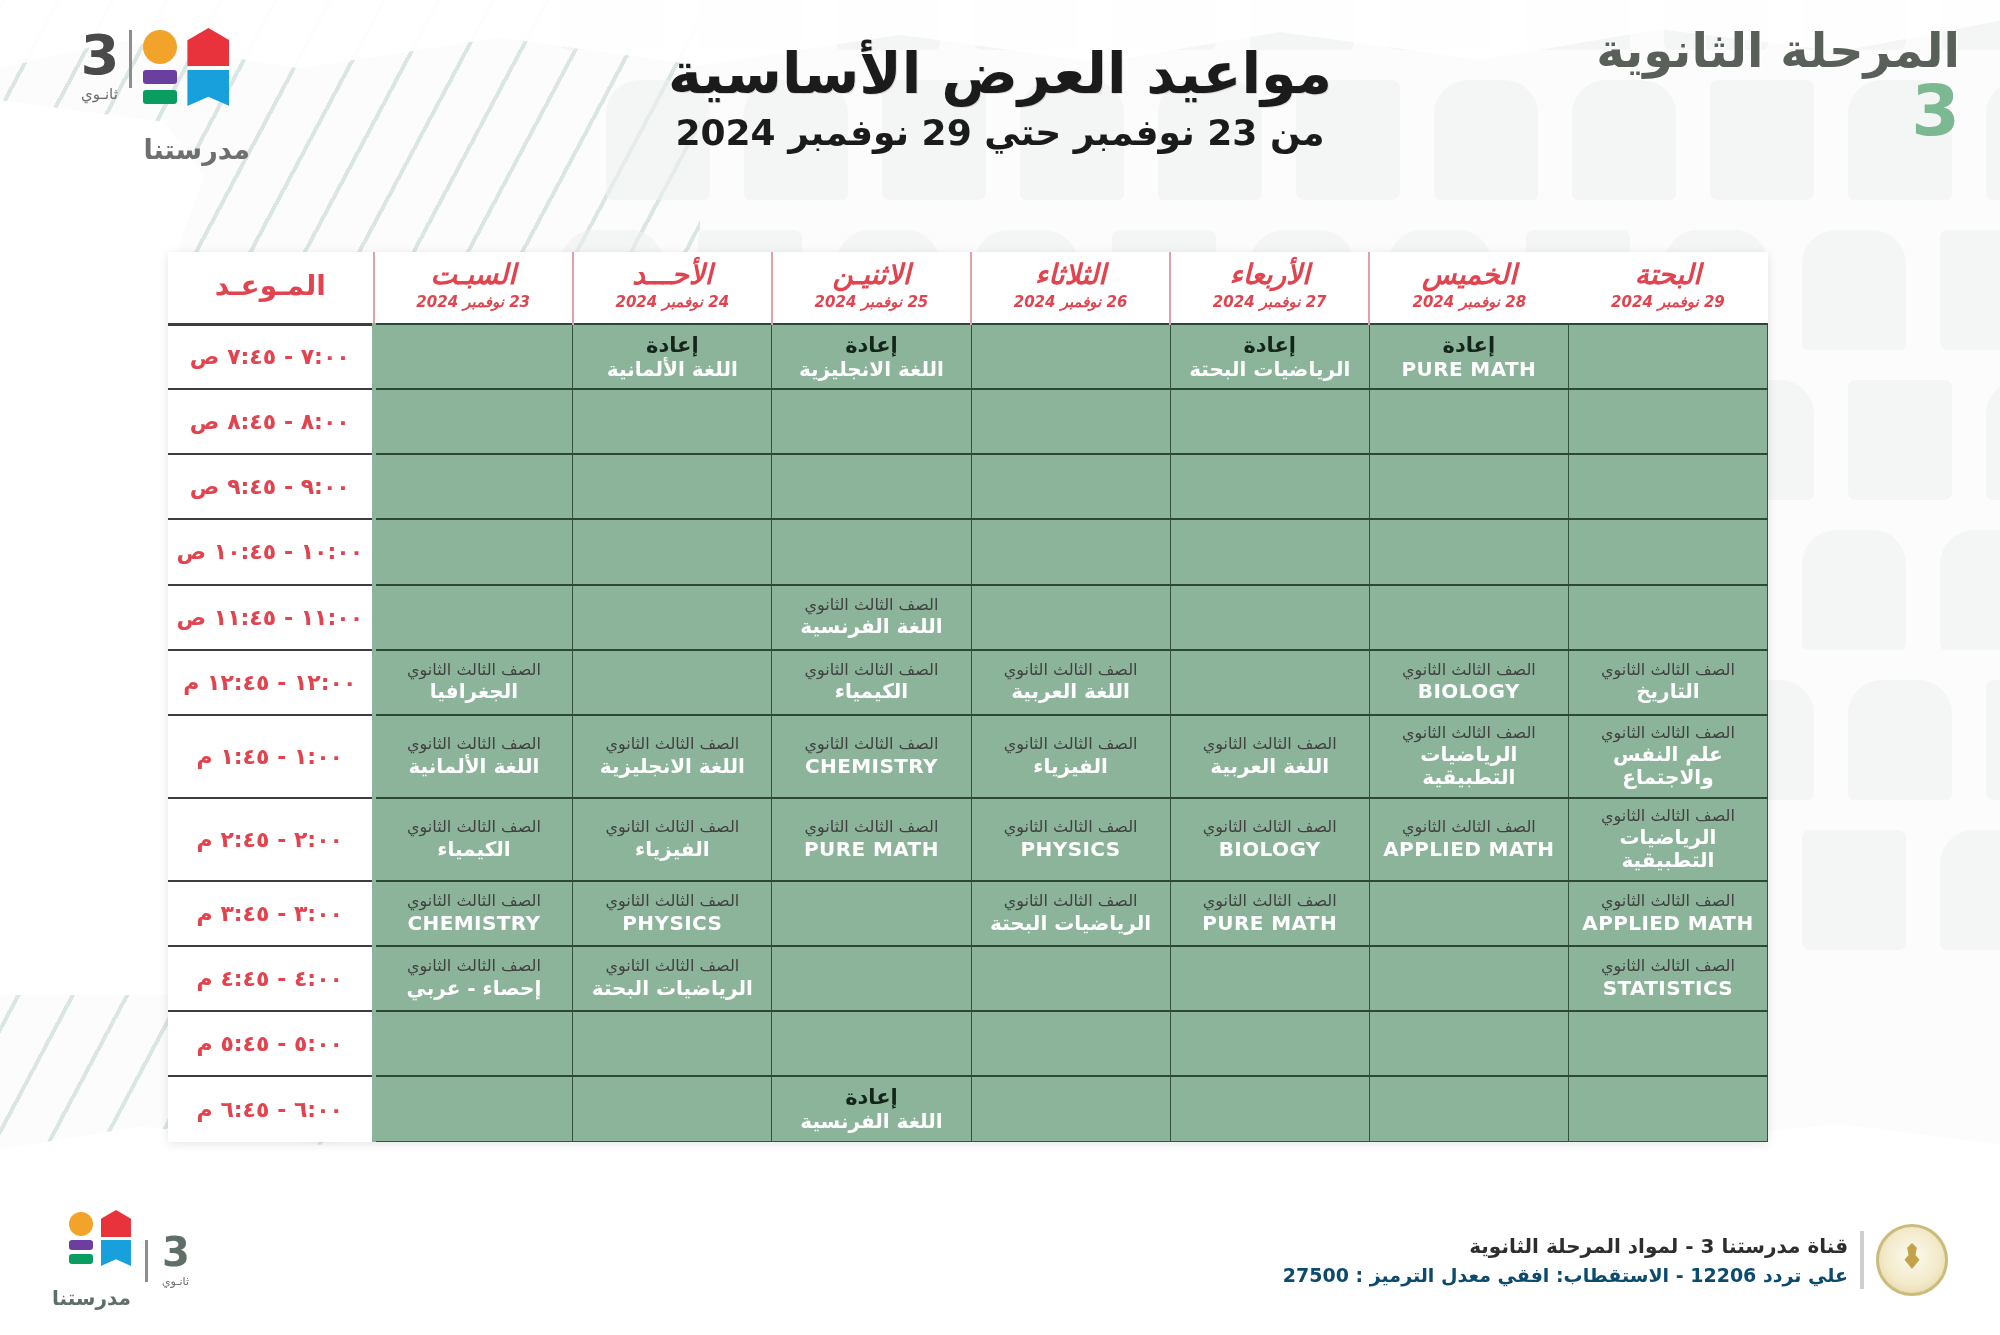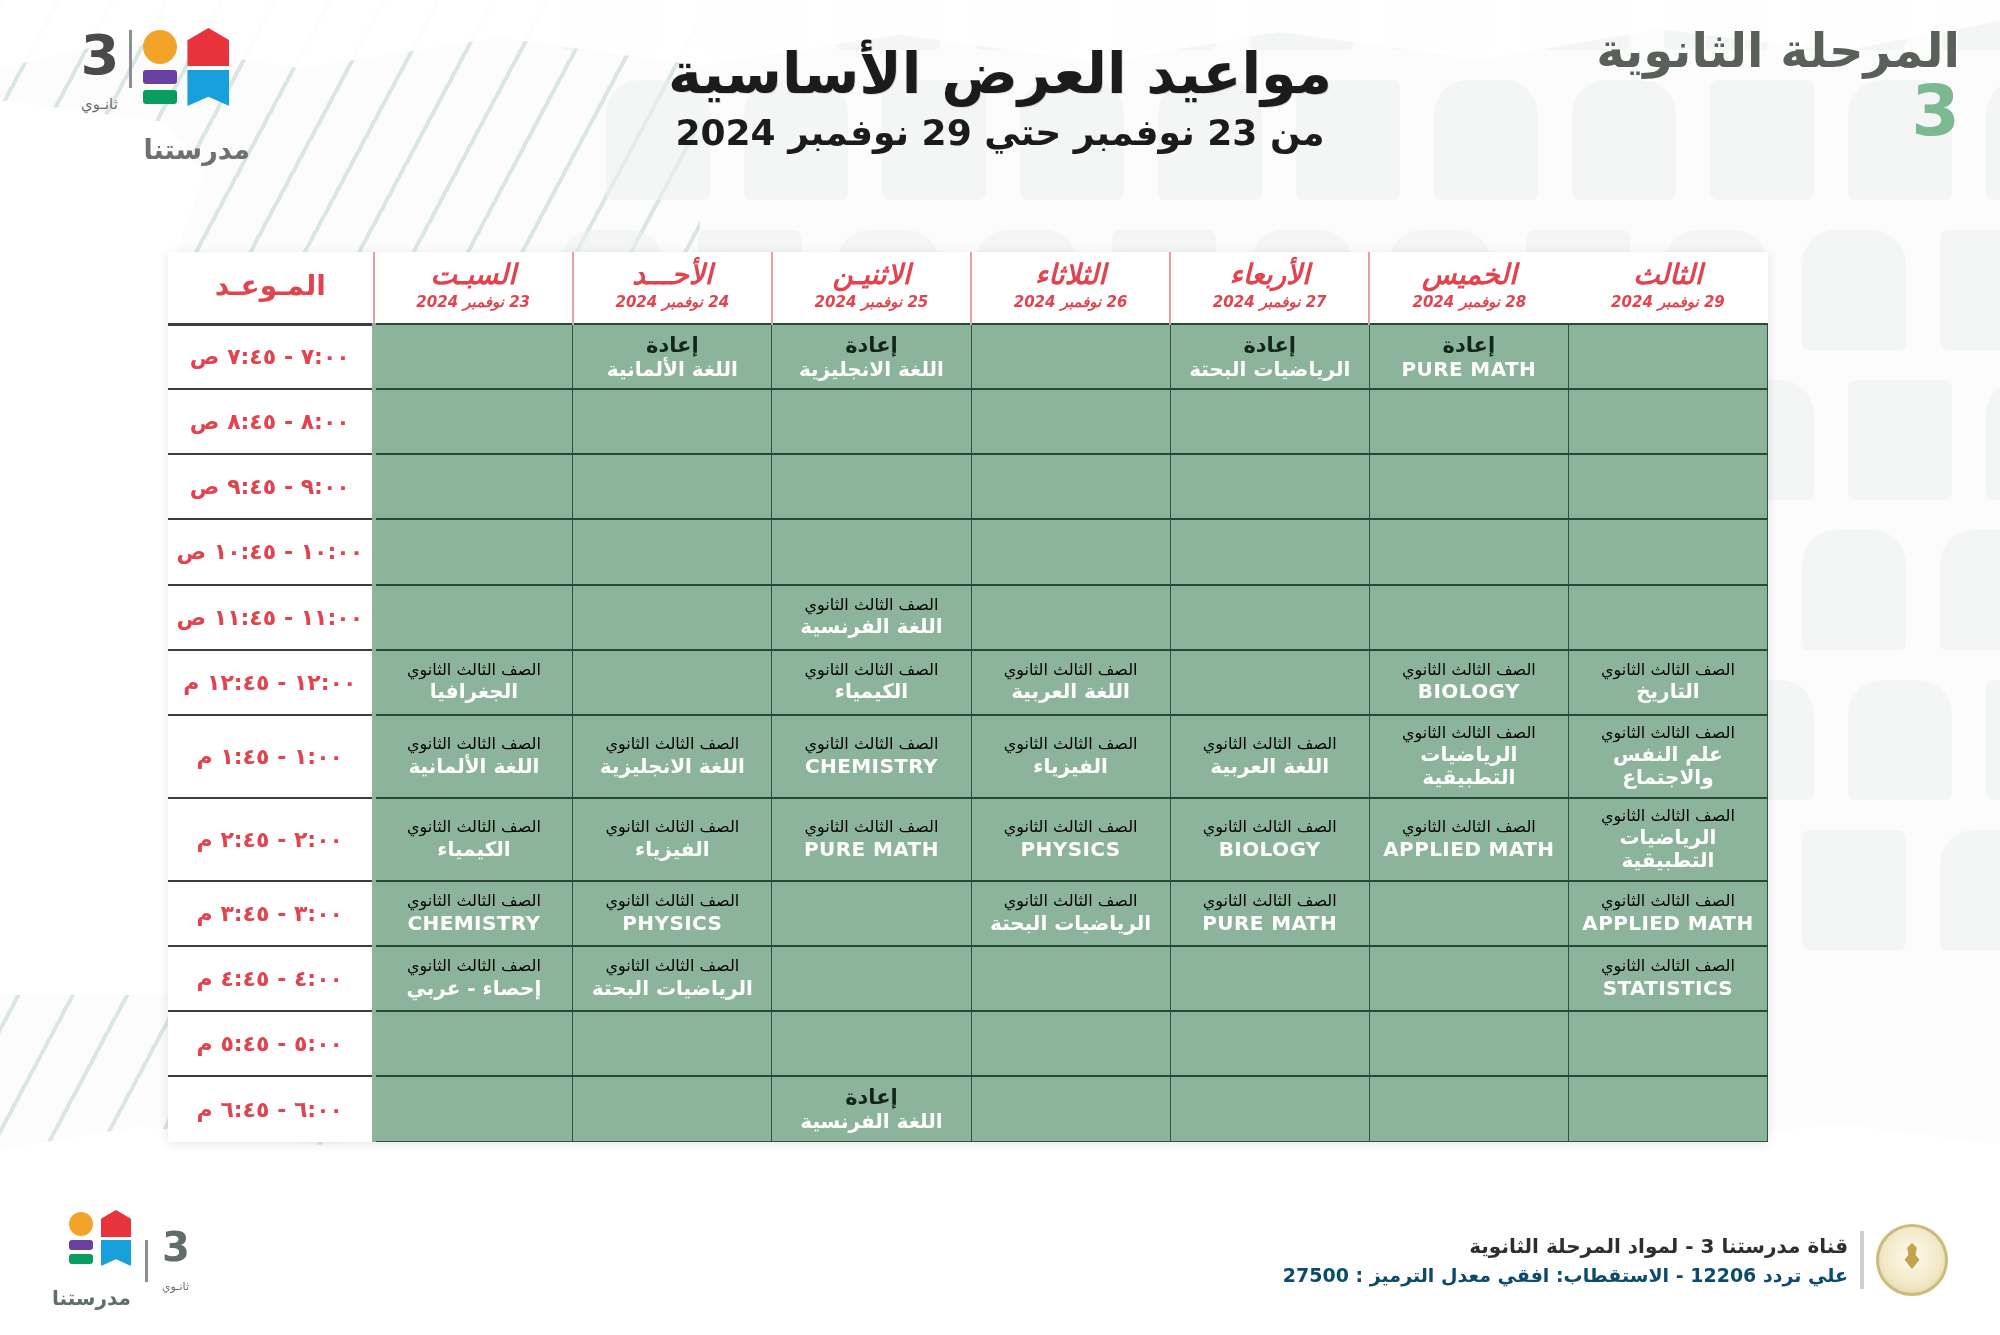--- a/index.html
+++ b/index.html
@@ -72,21 +72,21 @@
 
   
   .hdr { position: absolute; z-index: 5; }
 
   .logo-tl { left: auto; right: 1750px; top: 28px; display: flex; align-items: center; gap: 14px; }
   .logo-mark { display: flex; align-items: flex-start; gap: 9px; direction: ltr; }
   .logo-num {
     font-size: 56px; font-weight: 700; color: #4a4a4a; line-height: .95;
     letter-spacing: -1px;
   }
-  .logo-sub { font-size: 15px; color: #6d6d6d; text-align: center; letter-spacing: 3px; margin-top: 14px;}
+  .logo-sub { font-size: 15px; color: #6d6d6d; text-align: center; letter-spacing: 3px; margin-top: 4px;}
   .logo-bar { width: 3px; height: 58px; background: #8e8e8e; margin: 2px 2px 0 2px; }
   .logo-grid { position: relative; width: 86px; height: 78px; }
   .lg { position: absolute; }
   .lg.circle { left: 0; top: 2px; width: 34px; height: 34px; border-radius: 50%; background: #f2a32a; }
   .lg.house  { left: 44px; top: 0; width: 42px; height: 38px; background: #e8323c;
                clip-path: polygon(50% 0%, 100% 32%, 100% 100%, 0% 100%, 0% 32%); }
   .lg.purple { left: 0; top: 42px; width: 34px; height: 14px; background: #6b3fa0; border-radius: 3px;}
   .lg.green  { left: 0; top: 62px; width: 34px; height: 14px; background: #0a9d62; border-radius: 3px;}
   .lg.book   { left: 44px; top: 42px; width: 42px; height: 36px; background: #17a0dc;
                clip-path: polygon(0% 0%, 100% 0%, 100% 100%, 50% 74%, 0% 100%); }
@@ -153,21 +153,21 @@
     border-right: 4px solid #8cb49a;
     color: #e2444f;
     font-size: 22px;
     font-weight: 700;
     direction: rtl;
     white-space: nowrap;
   }
   tbody tr:first-child td.timecell { border-top: 3px solid #3d3d3d; }
 
   .cell-top {
-    font-size: 16px; font-weight: 400; color: #000000; line-height: 1.15;
+    font-size: 16px; font-weight: 400; color: #404040; line-height: 1.15;
     margin-bottom: 1px;
   }
   .cell-top.repeat { font-size: 21px; font-weight: 700; color: #14251a; }
   .cell-main { font-size: 20px; font-weight: 700; color: #ffffff; line-height: 1.15; }
   .cell-main.latin { direction: ltr; letter-spacing: .4px; }
 
   
   .footer {
     position: absolute; z-index: 7;
     left: 0; bottom: 0; width: 2000px; height: 150px;
@@ -334,21 +334,21 @@
           <col class="day">
           <col class="day">
           <col class="day">
           <col class="day">
           <col class="day">
           <col class="time">
         </colgroup>
       <thead>
         <tr id="head-row">
             <th class="dayhead">
-              <div class="dh-name">الثالث</div>
+              <div class="dh-name">البحتة</div>
               <div class="dh-date">29 نوفمبر 2024</div>
             </th>
             <th class="dayhead">
               <div class="dh-name">الخميس</div>
               <div class="dh-date">28 نوفمبر 2024</div>
             </th>
             <th class="dayhead">
               <div class="dh-name">الأربعاء</div>
               <div class="dh-date">27 نوفمبر 2024</div>
             </th>

